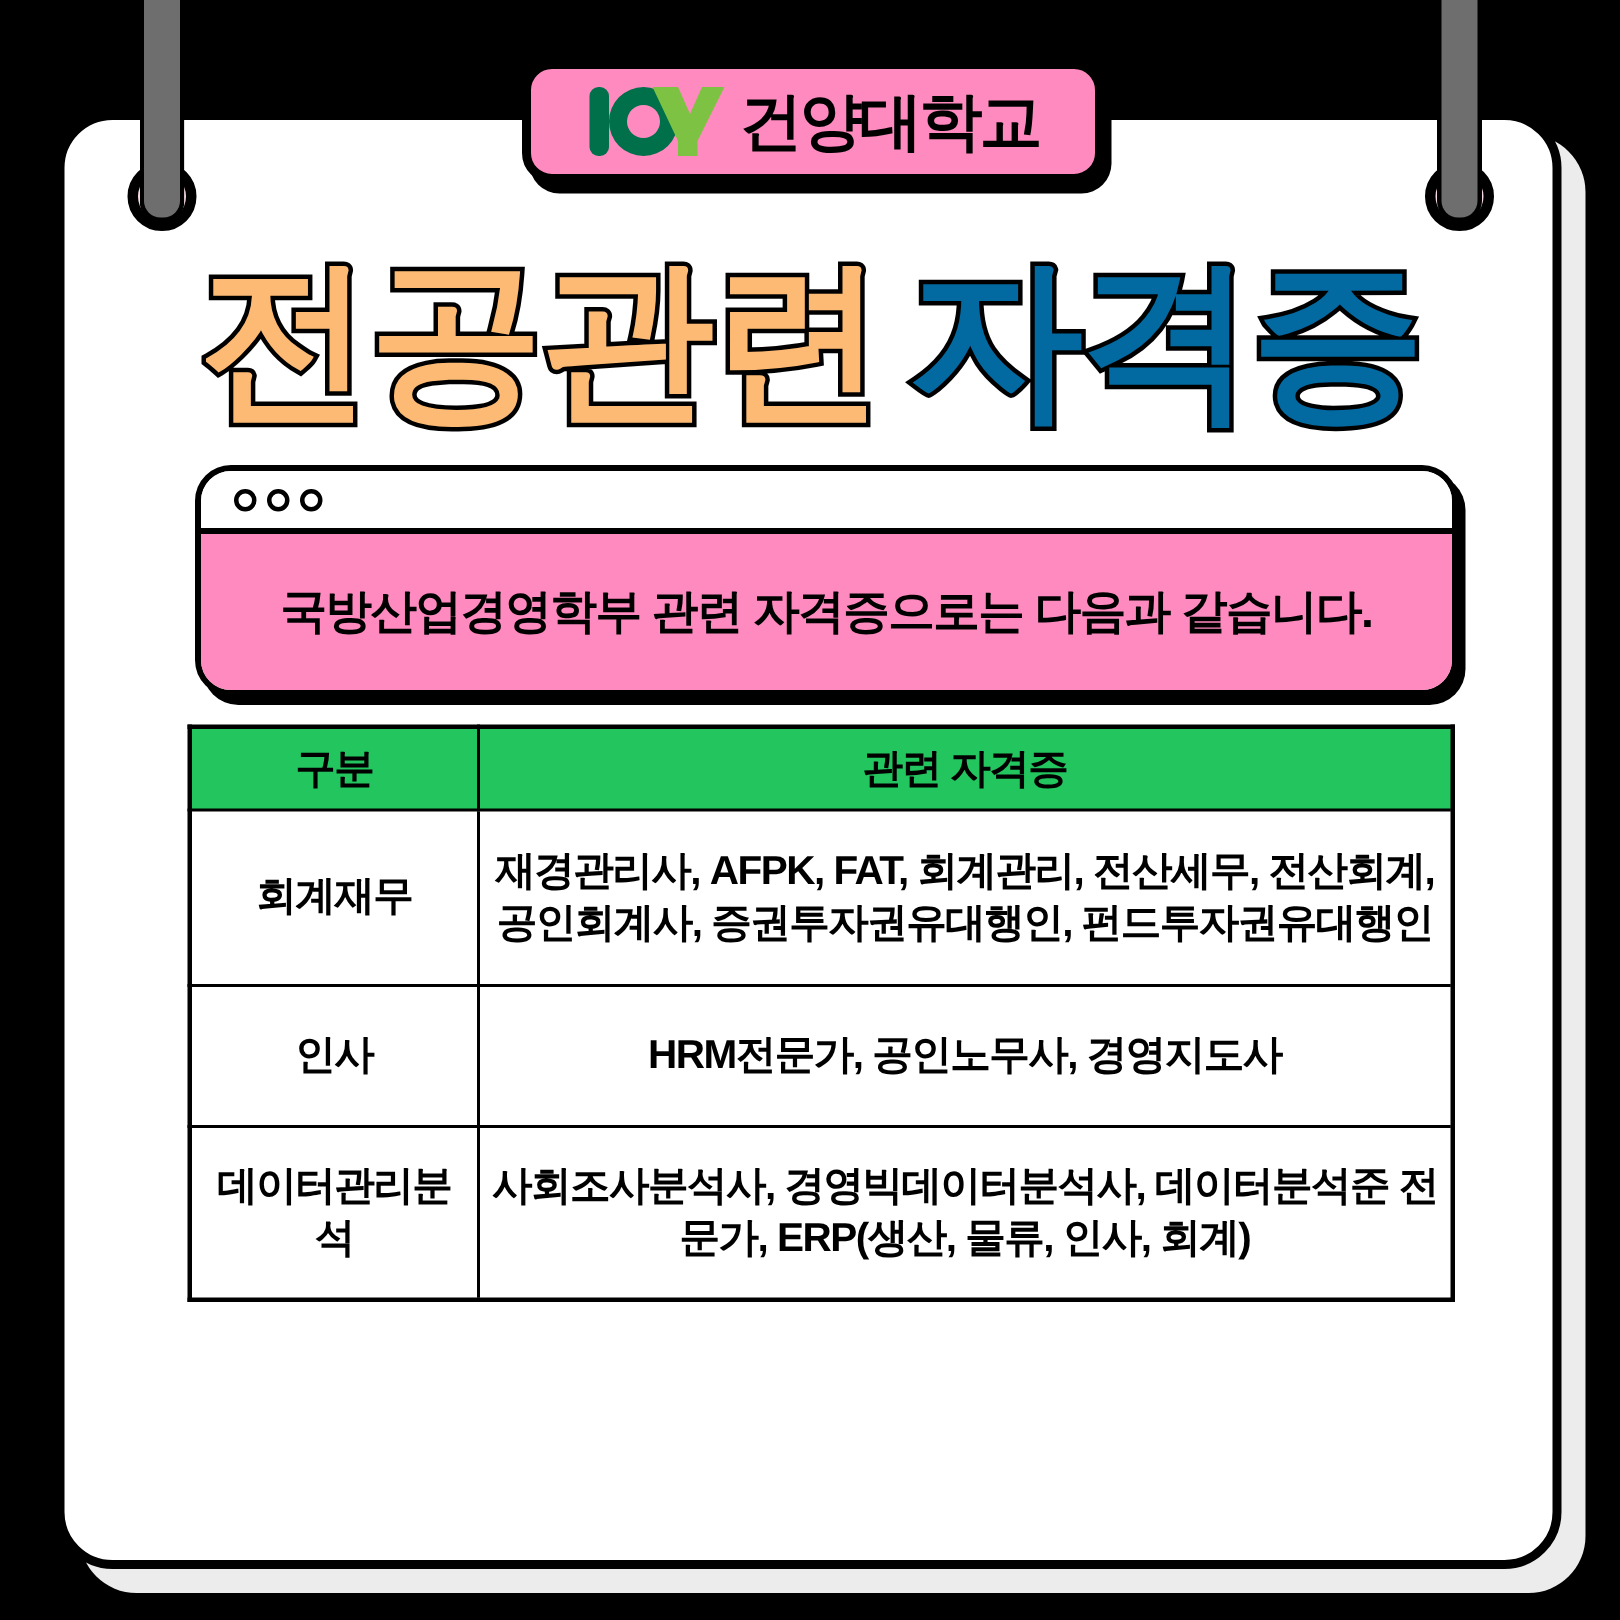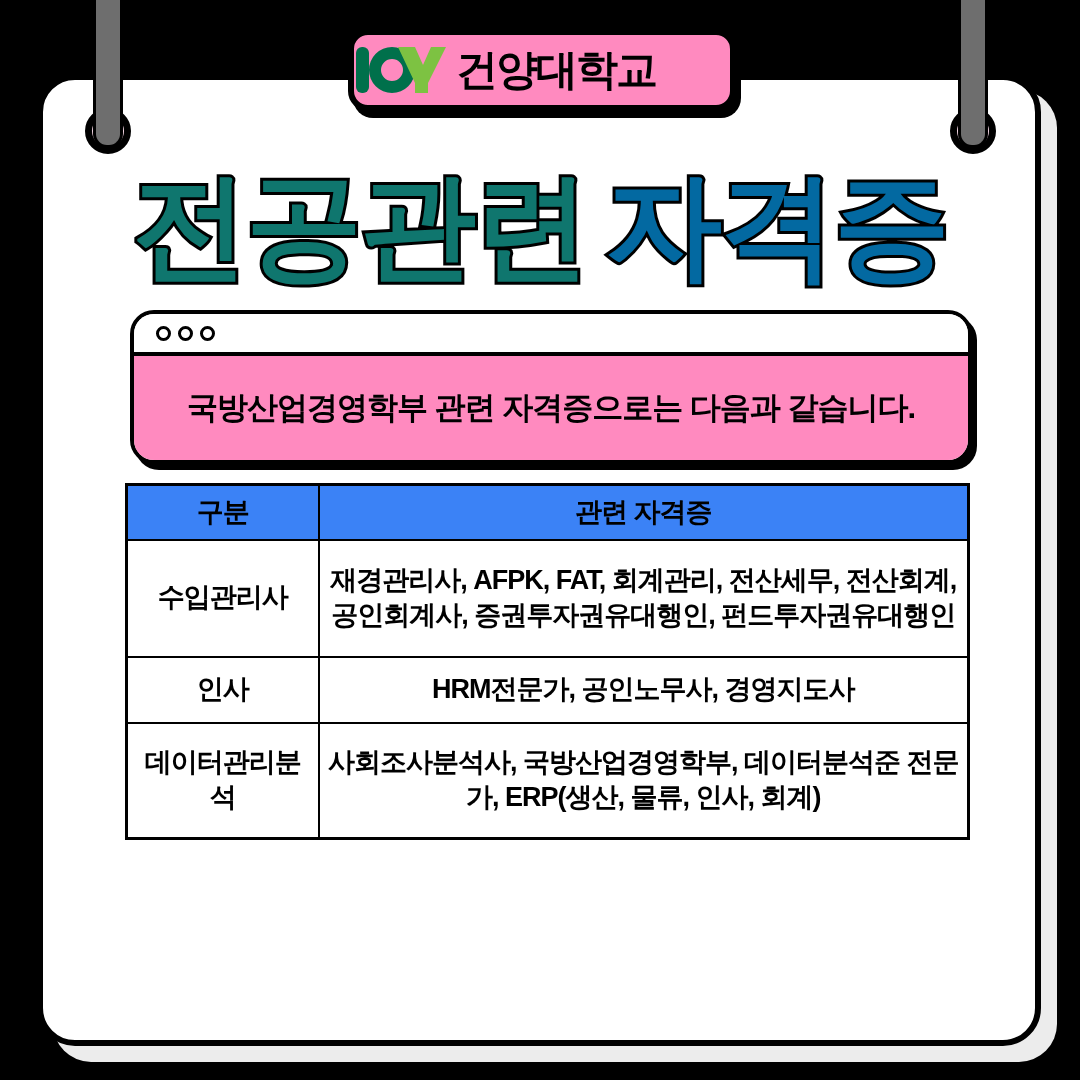--- a/index.html
+++ b/index.html
@@ -31,41 +31,41 @@
   .strap {
     position:absolute; top:0; width:30px; height:148px;
     background:#6e6e6e; border:3px solid #000; border-top:none;
     border-radius:0 0 14px 14px; z-index:6;
   }
   .strap.left  { left:93px; }
   .strap.right { left:958px; }
 
   
   .badge {
-    position:absolute; left:348px; top:29px; width:388px; height:82px; z-index:7;
+    position:absolute; left:348px; top:40px; width:388px; height:82px; z-index:7;
     background:#ff8abf; border:6px solid #000; border-radius:20px;
     box-shadow:5px 7px 0 #000;
-    display:flex; align-items:center; justify-content:flex-start; gap:10px;
+    display:flex; align-items:center; justify-content:center; gap:10px;
   }
   .badge-name {
     font-size:42px; font-weight:800; color:#000; letter-spacing:-2px;
     white-space:nowrap;
   }
 
   
   .title {
     position:absolute; left:0; width:100%; top:166px; z-index:3;
     text-align:center; font-weight:900; font-size:116px; line-height:1.05;
     letter-spacing:-2px; white-space:nowrap;
   }
   .title span {
     -webkit-text-stroke:6px #000;
     paint-order:stroke fill;
   }
-  .title .t1 { color:#0f766e; margin-right:18px; }
+  .title .t1 { color:#fdba74; margin-right:18px; }
   .title .t2 { color:#0369a1; }
 
   
   .window {
     position:absolute; left:130px; top:310px; width:842px; height:154px; z-index:3;
     background:#e5e5e5; border:4px solid #000; border-radius:24px;
     box-shadow:5px 6px 0 #000; overflow:hidden;
     display:flex; flex-direction:column;
   }
   .window-bar {
@@ -86,26 +86,26 @@
   table.cert-table {
     position:absolute; left:125px; top:483px; width:845px; z-index:3;
     border-collapse:collapse; background:#fff; table-layout:fixed;
   }
   .cert-table th, .cert-table td {
     border:2px solid #000; text-align:center; vertical-align:middle;
     font-weight:700; color:#000; letter-spacing:-1px;
   }
   .cert-table { border:3px solid #000; }
   .cert-table th {
-    background:#3b82f6; height:55px; font-size:27px;
+    background:#22c55e; height:55px; font-size:27px;
   }
   .cert-table td { font-size:27px; line-height:1.3; padding:4px 8px; }
   .col-cat { width:192px; }
   tr.r0 td { height:117px; }
-  tr.r1 td { height:66px;margin-left:18px; }
+  tr.r1 td { height:94px;margin-left:18px; }
   tr.r2 td { height:84px; }
   tr.r3 td { height:116px; }
   tr.r4 td { height:82px; }
 </style>
 </head>
 <body>
 
 <div class="card-shadow"></div>
 <div class="card"></div>
 
@@ -144,25 +144,25 @@
       <col>
     </colgroup>
   <thead>
     <tr>
       <th>구분</th>
       <th>관련 자격증</th>
     </tr>
   </thead>
   <tbody>
     <tr class="r0">
-      <td>수입관리사</td>
+      <td>회계재무</td>
       <td>재경관리사, AFPK, FAT, 회계관리, 전산세무, 전산회계, 공인회계사, 증권투자권유대행인, 펀드투자권유대행인</td>
     </tr>
     <tr class="r1">
       <td>인사</td>
       <td>HRM전문가, 공인노무사, 경영지도사</td>
     </tr>
     <tr class="r3">
       <td>데이터관리분석</td>
-      <td>사회조사분석사, 국방산업경영학부, 데이터분석준 전문가, ERP(생산, 물류, 인사, 회계)</td>
+      <td>사회조사분석사, 경영빅데이터분석사, 데이터분석준 전문가, ERP(생산, 물류, 인사, 회계)</td>
     </tr>
   </tbody>
 </table>
 
 </body></html>

